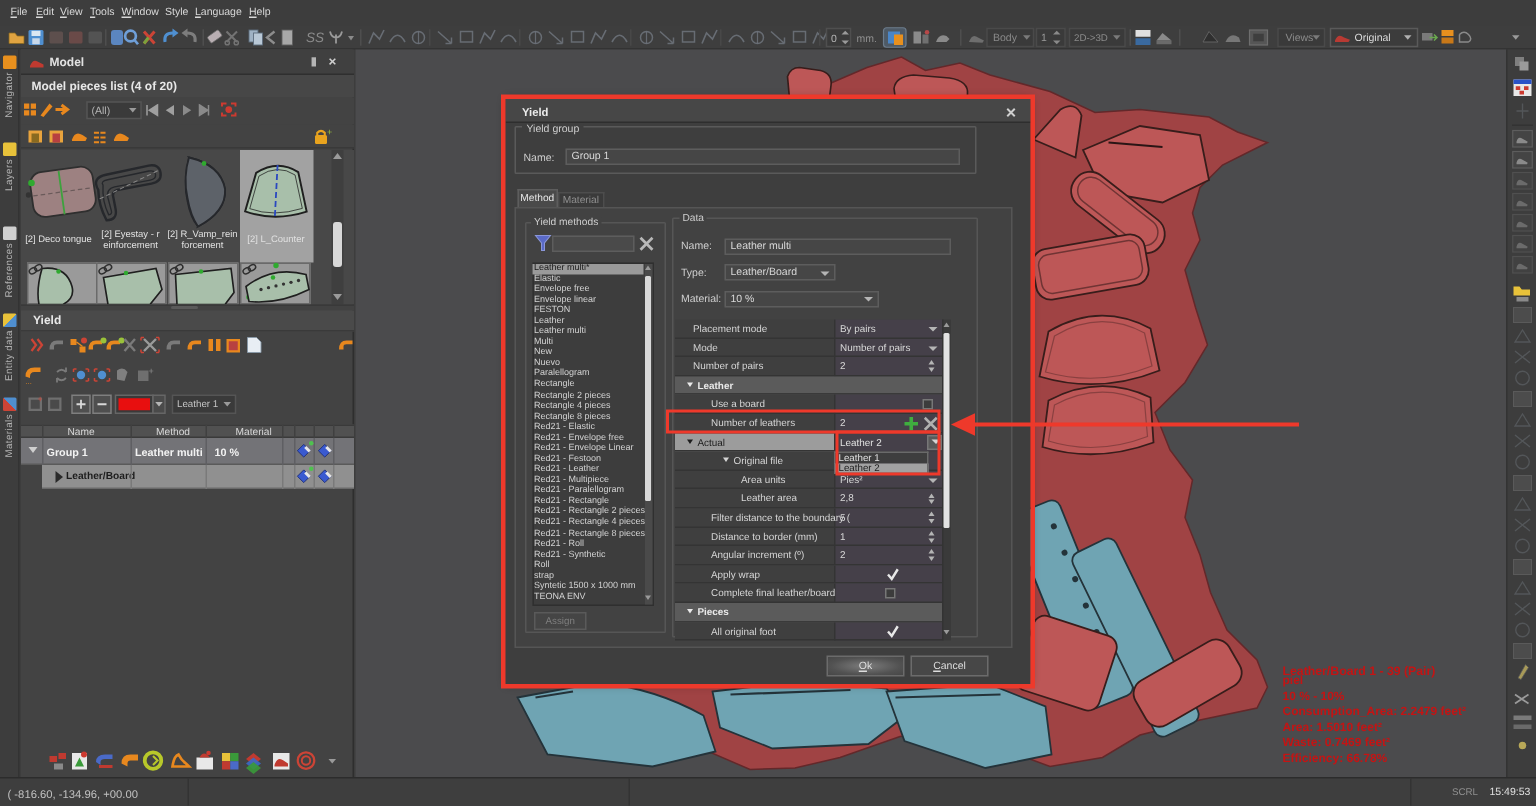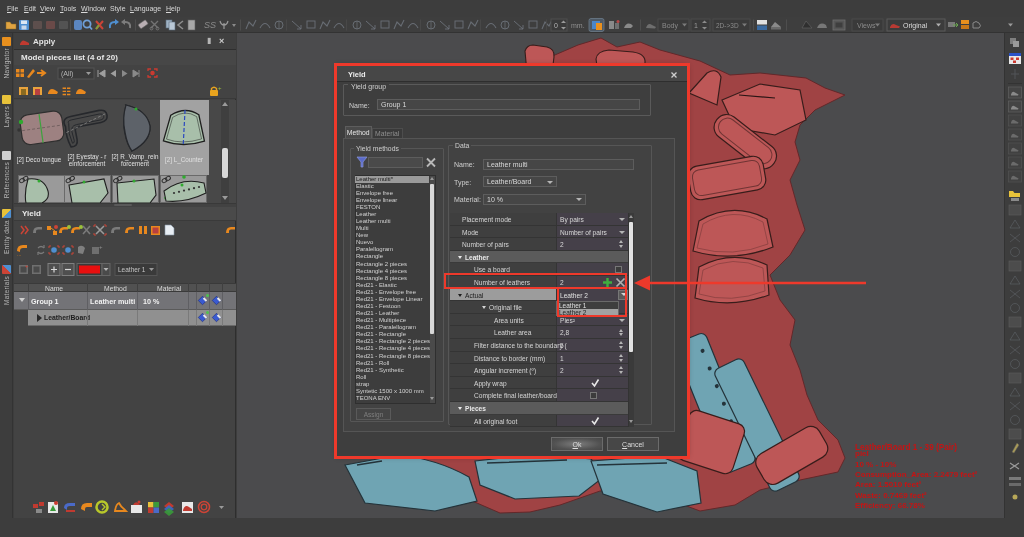--- a/index.html
+++ b/index.html
@@ -181,21 +181,21 @@
         <div class="ic" style="background:linear-gradient(45deg,#cc4436 50%,#4f8fd0 50%);border-radius:1px;"></div>
         <div class="tx">Materials</div>
       </div>
     </div>
 
 <div id="lpanel">
       <div class="abs" style="left:0;top:0;width:222px;height:17px;background:#404040;border-bottom:1px solid #2f2f2f;"></div>
       <svg class="abs" style="left:5px;top:4px" width="12" height="9">
         <path d="M1 7 Q3 2 6 4 L10 6 L10 8 L1 8 Z" fill="#c03a30"></path>
       </svg>
-      <div class="abs" style="left:19px;top:4px;font-size:8px;font-weight:bold;color:#e2e2e2;">Apply</div>
+      <div class="abs" style="left:19px;top:4px;font-size:8px;font-weight:bold;color:#e2e2e2;">Model</div>
       <div class="abs" style="left:193px;top:3px;font-size:8px;color:#b5b5b5;">▮</div>
       <div class="abs" style="left:205px;top:3px;font-size:9px;color:#cfcfcf;font-weight:bold;">×</div>
       <div class="abs" style="left:0;top:17px;width:222px;height:15px;background:#474747;"></div>
       <div class="abs" style="left:7px;top:20px;font-size:8px;font-weight:bold;color:#e8e8e8;">Model pieces list (4 of 20)</div>
       <div class="abs" style="left:0;top:32px;width:222px;height:18px;background:#434343;"></div>
       <svg class="abs" style="left:0;top:32px" width="222" height="18">
         <g fill="#e8881e">
           <rect x="2" y="4" width="3.5" height="3.5"></rect>
           <rect x="6.5" y="4" width="3.5" height="3.5"></rect>
           <rect x="2" y="8.5" width="3.5" height="3.5"></rect>
@@ -575,20 +575,28 @@
         <circle cx="10" cy="387" r="4.5" fill="none" stroke="#63686d" stroke-width="0.9" opacity="0.6"></circle>
         <rect x="4" y="396" width="12" height="10" fill="#4c4c4c" stroke="#5a5a5a" stroke-width="0.7"></rect>
         <path d="M7 419 L12 410 L14 412 L9 420 Z" fill="#a89a58" stroke="#5a5a5a" stroke-width="0.5"></path>
         <path d="M5 436 L14 430 M5 430 L14 436" stroke="#9a9a9a" stroke-width="1.2"></path>
         <rect x="4" y="444" width="12" height="3" fill="#7a7a7a"></rect>
         <rect x="4" y="450" width="12" height="3" fill="#6a6a6a"></rect>
         <circle cx="10" cy="464" r="2.5" fill="#b8a858"></circle>
       </svg>
     </div>
 
+<div id="status">
+  <div class="abs" style="left:5px;top:6px;">( -816.60, -134.96, +00.00</div>
+  <div class="abs" style="left:125px;top:0;width:1px;height:19px;background:#333;"></div>
+  <div class="abs" style="left:419px;top:0;width:1px;height:19px;background:#333;"></div>
+  <div class="abs" style="left:940px;top:0;width:1px;height:19px;background:#333;"></div>
+  <div class="abs" style="left:968px;top:6px;color:#8f8f8f;font-size:6.5px;">SCRL</div>
+  <div class="abs" style="left:993px;top:6px;color:#e0e0e0;font-size:7px;">15:49:53</div>
+</div>
 
 <div id="dlg">
       <div class="abs" style="left:0;top:0;width:350px;height:16px;background:#474747;border-bottom:1px solid #2e2e2e;"></div>
       <div class="abs" style="left:11px;top:3.5px;font-size:7.5px;font-weight:bold;color:#ececec;">Yield</div>
       <svg class="abs" style="left:333px;top:5px" width="8" height="8">
         <path d="M1.5 1.5 L6.5 6.5 M6.5 1.5 L1.5 6.5" stroke="#cfcfcf" stroke-width="1.3"></path>
       </svg>
       <div class="groupbox" style="left:6px;top:18px;width:308px;height:32px;"></div>
       <div class="abs" style="left:11px;top:16.5px;background:#3e3e3e;padding:0 3px;font-size:7px;color:#cfcfcf;">Yield group</div>
       <div class="abs" style="left:12px;top:36px;font-size:7px;color:#cfcfcf;">Name:</div>

